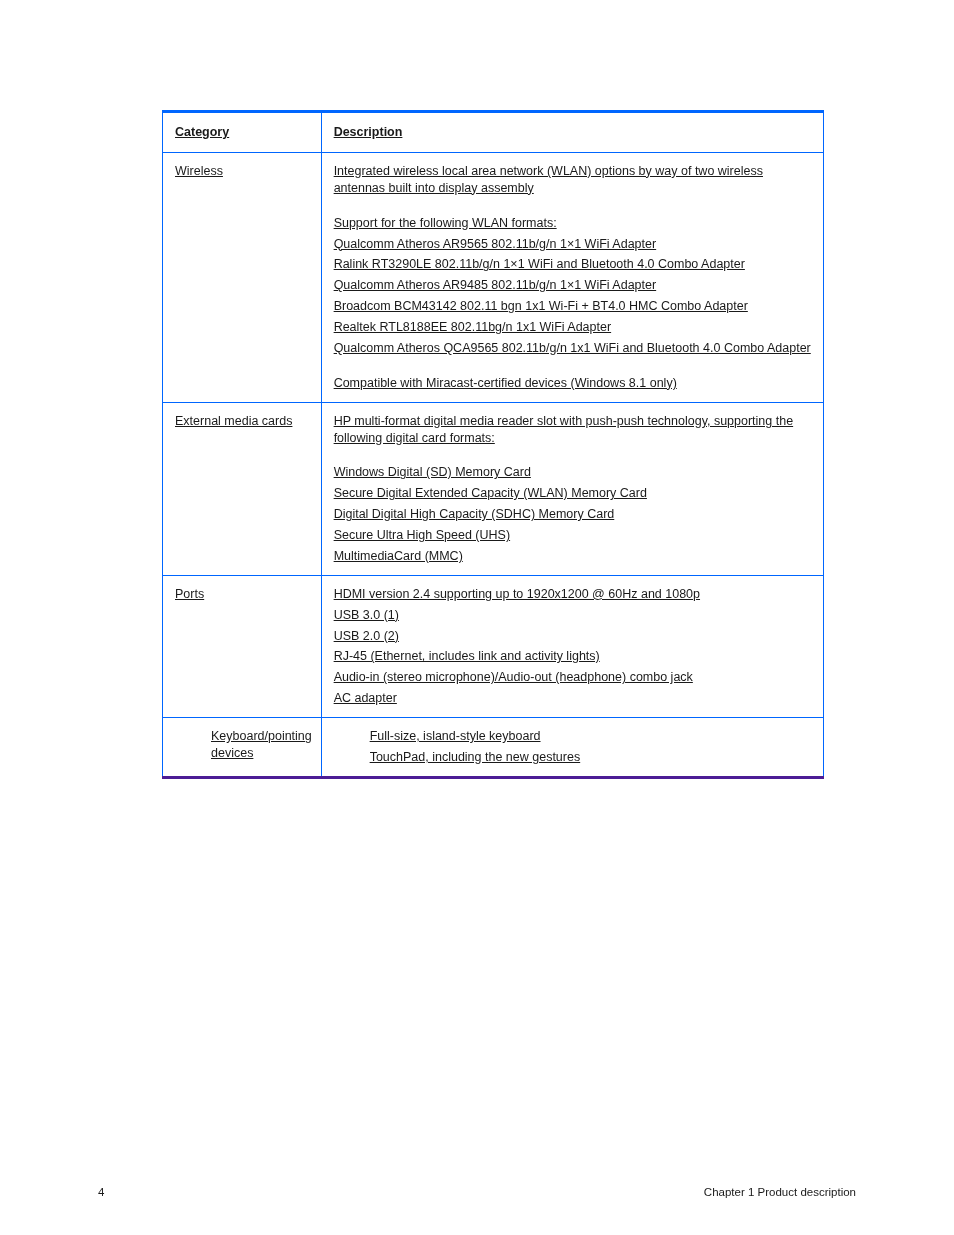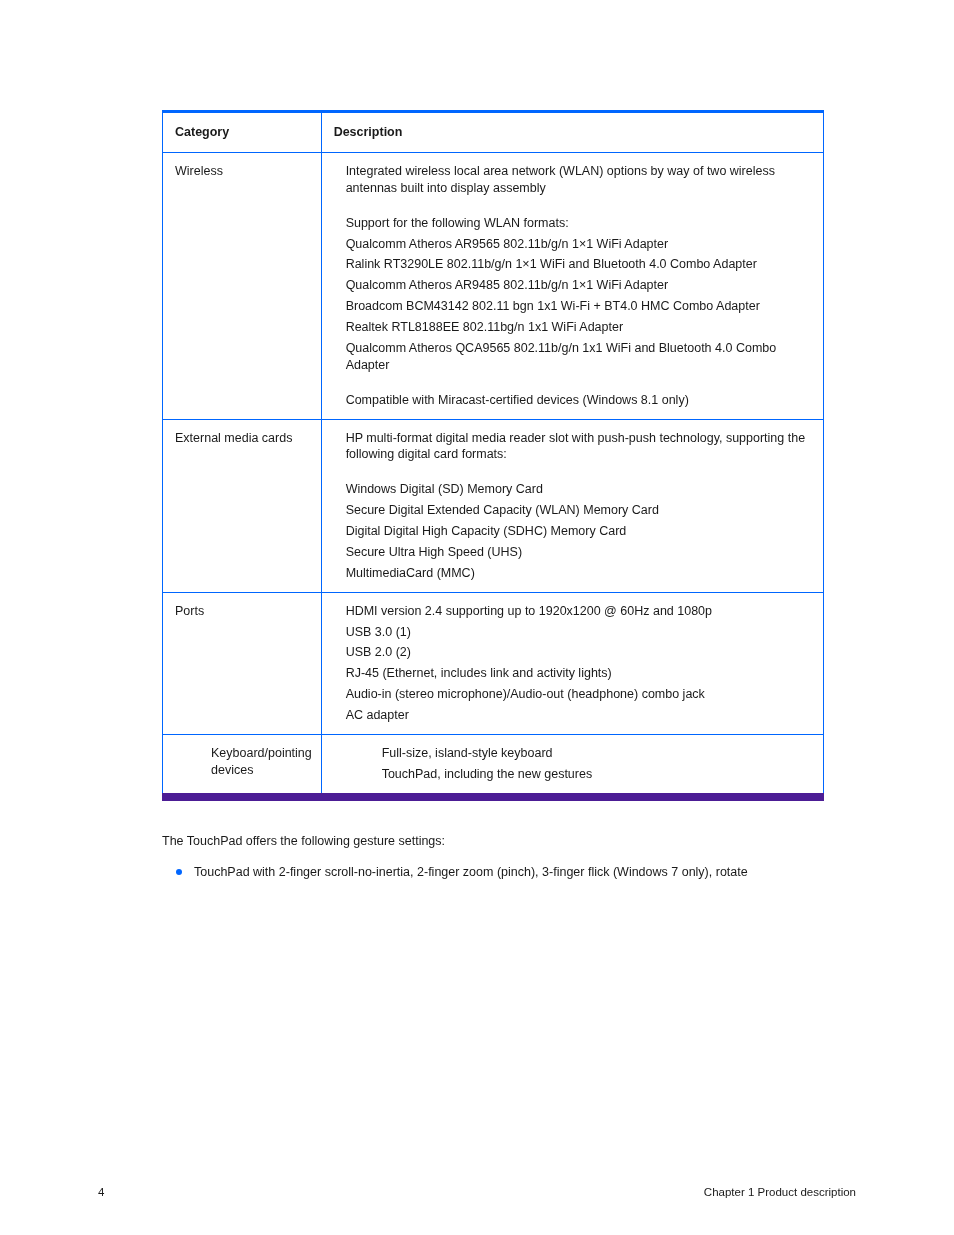--- a/index.html
+++ b/index.html
@@ -10,20 +10,21 @@
     color: #1a1a1a;
     font-size: 12.5px;
     line-height: 1.35;
   }
   .page {
     width: 922px;
     min-height: 1235px;
     position: relative;
     box-sizing: border-box;
     padding: 110px 98px 60px 162px;
+    text-decoration: underline;
   }
   table.spec {
     width: 100%;
     border-collapse: collapse;
     table-layout: fixed;
   }
   table.spec col.c1 { width: 24%; }
   table.spec col.c2 { width: 76%; }
   table.spec th, table.spec td {
     border: 1px solid #0066ff;
@@ -34,24 +35,24 @@
   }
   table.spec thead th {
     font-weight: bold;
     padding-top: 11px;
     padding-bottom: 11px;
   }
   table.spec thead tr {
     border-top: 3px solid #0066ff;
   }
   table.spec tbody tr.last-row td {
-    border-bottom: 8px solid #4c1d95;
+    border-bottom: 3px solid #4c1d95;
     padding-left: 48px;
   }
-  .cell-group > div { margin: 0 0 4px 12px; }
+  .cell-group > div { margin: 0 0 4px 0; }
   .cell-group > div:last-child { margin-bottom: 0; }
   .gap { height: 10px; }
 
   .below {
     margin-top: 32px;
     max-width: 100%;
   }
   .below .lead {
     margin-bottom: 14px;
   }
@@ -167,26 +168,19 @@
           <div class="cell-group">
             <div>Full-size, island-style keyboard</div>
             <div>TouchPad, including the new gestures</div>
           </div>
         </td>
       </tr>
 
     </tbody>
   </table>
 
-  <div class="below">
-    <div class="lead">The TouchPad offers the following gesture settings:</div>
-    <div class="bullet-row">
-      <span class="bullet-dot"></span>
-      <span class="bullet-text">TouchPad with 2-finger scroll-no-inertia, 2-finger zoom (pinch), 3-finger flick (Windows 7 only), rotate</span>
-    </div>
-  </div>
 
   <div class="footer">
     <span>4</span>
     <span>Chapter 1   Product description</span>
   </div>
 
 </div>
 
 </body></html>

